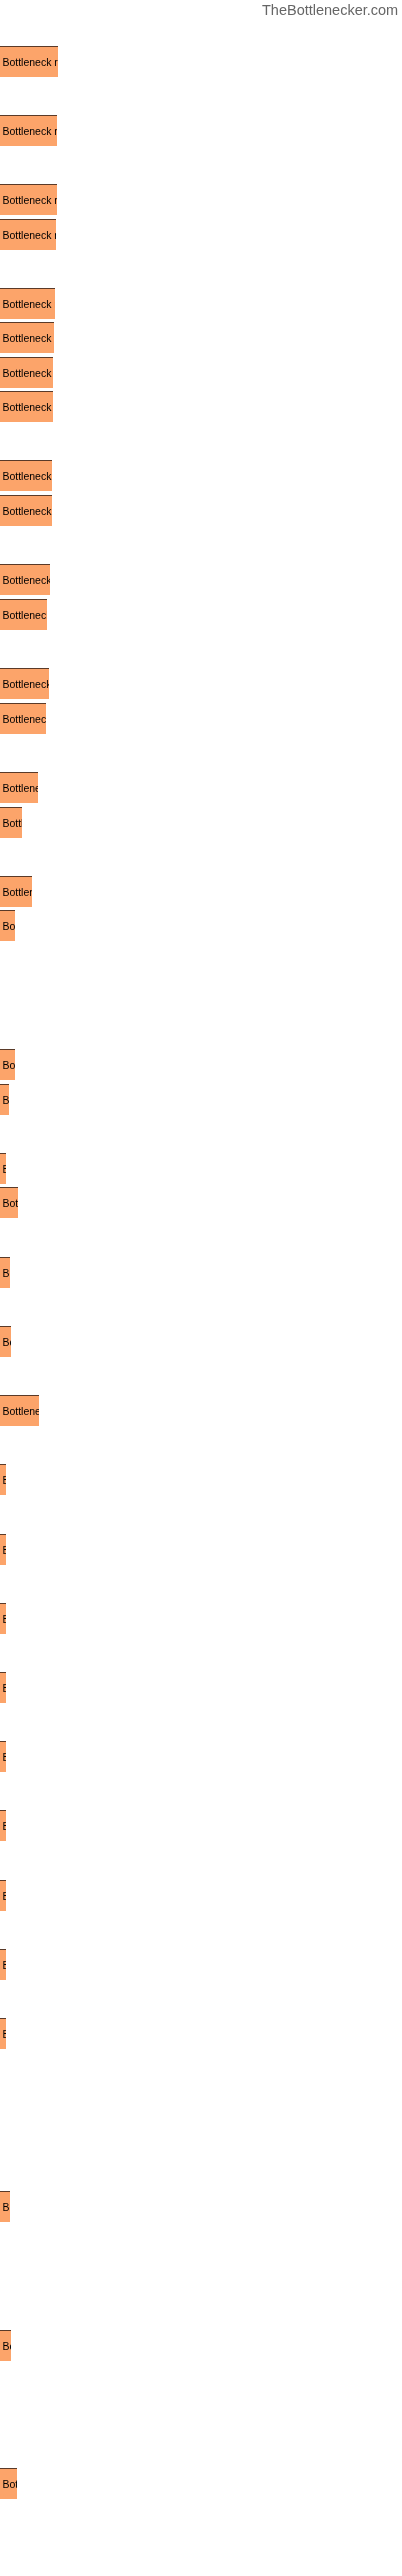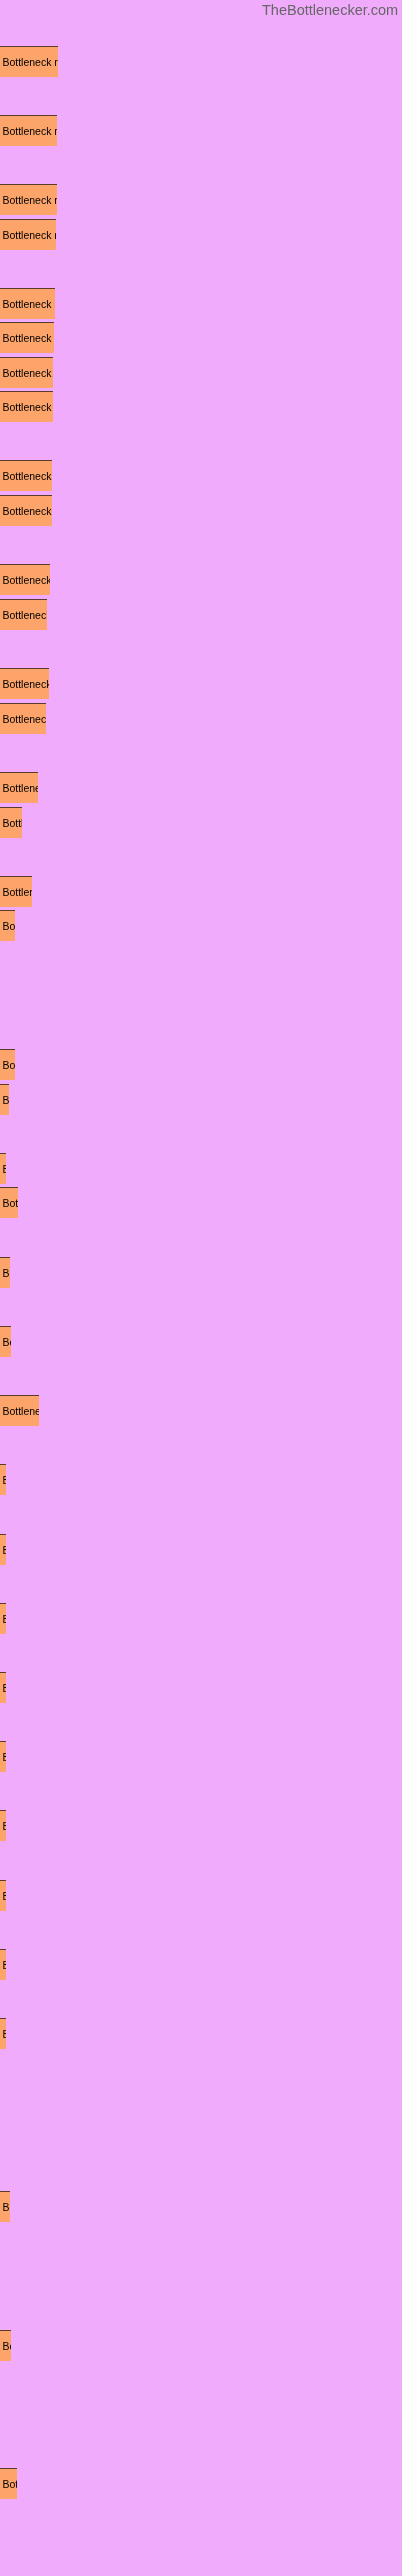--- a/index.html
+++ b/index.html
@@ -4,21 +4,21 @@
 <style>
   html, body {
     margin: 0;
     padding: 0;
     background: #000000;
   }
   #page {
     position: relative;
     width: 403px;
     height: 2576px;
-    background: #f0abfc;
+    background: #ffffff;
     overflow: hidden;
     font-family: "Liberation Sans", sans-serif;
   }
   #watermark {
     position: absolute;
     top: 1.6px;
     left: 0;
     width: 403px;
     text-align: right;
     padding-right: 4.8px;

